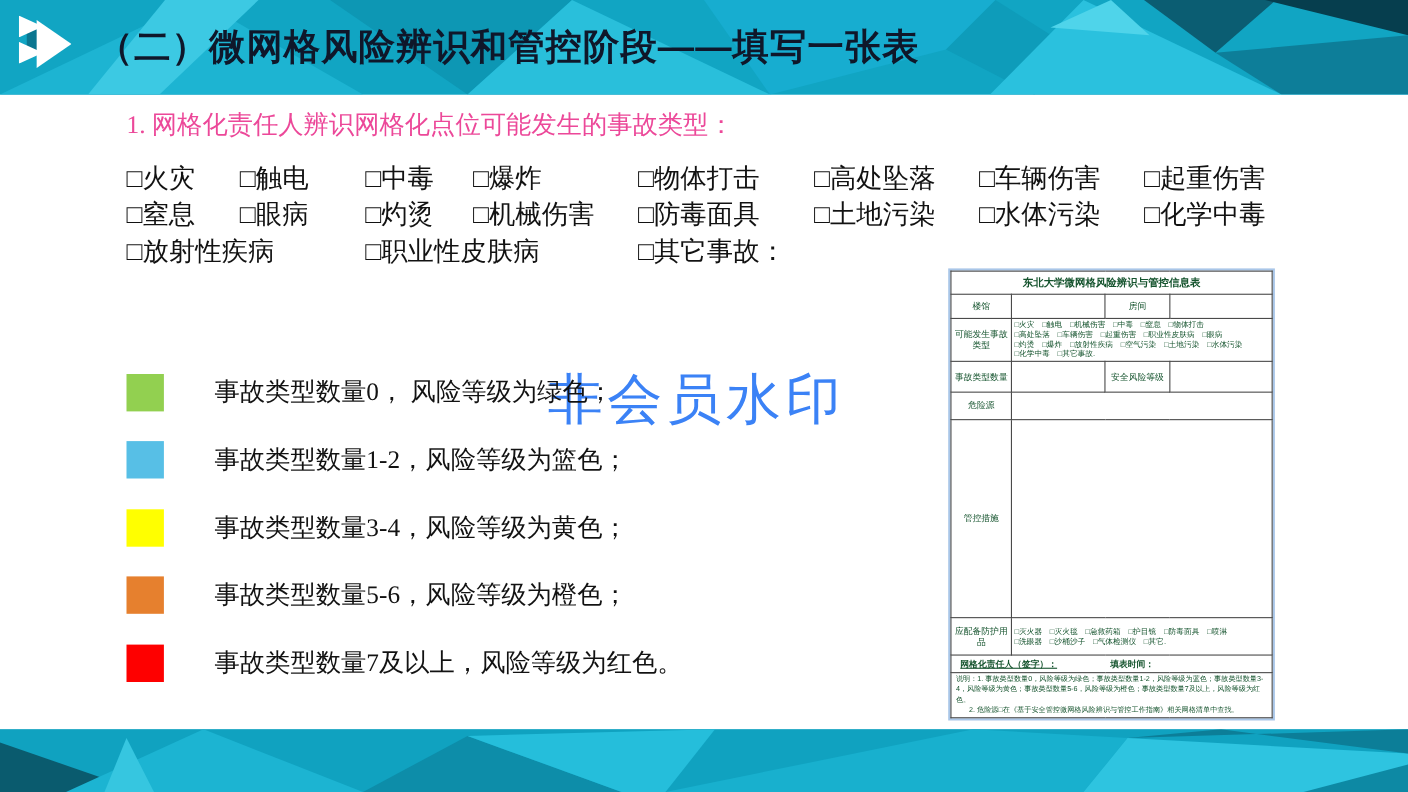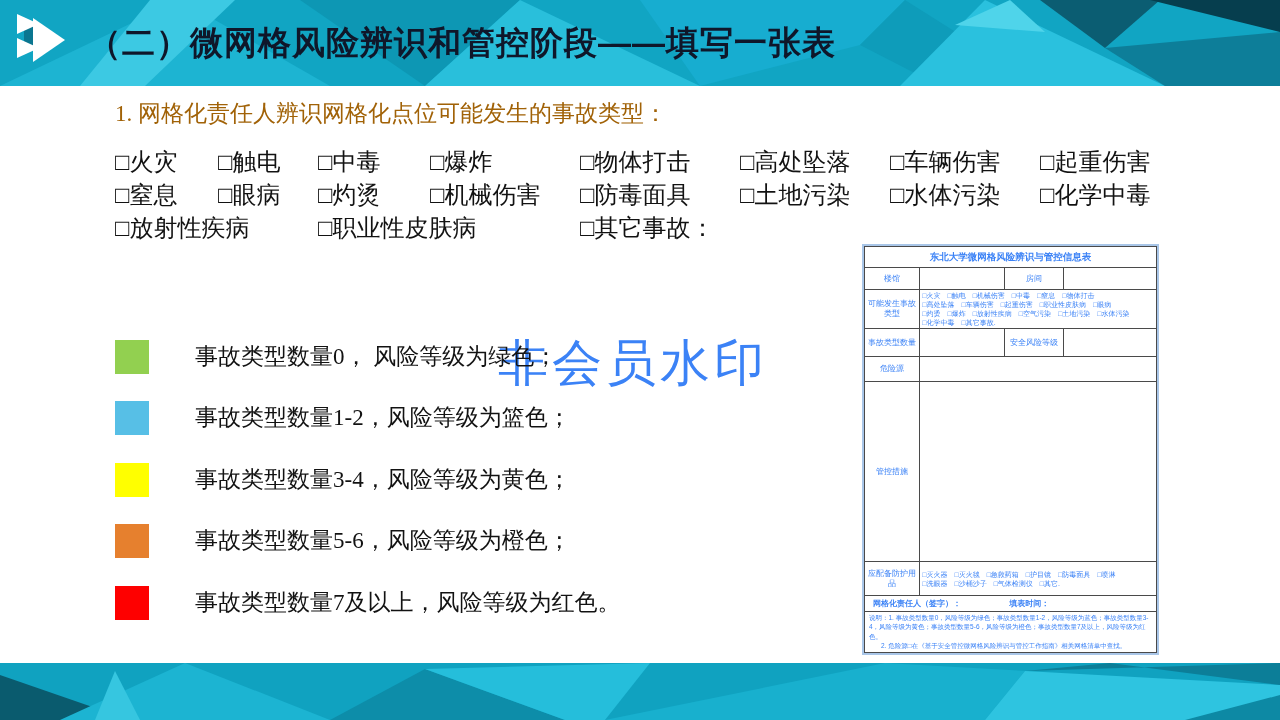--- a/index.html
+++ b/index.html
@@ -20,51 +20,51 @@
             clip-path:polygon(0 0,100% 50%,0 100%);}
   .tri-small-bottom{left:7px;top:26px;width:22px;height:20px;background:#ffffff;
             clip-path:polygon(0 0,100% 50%,0 100%);}
   .tri-big{left:23px;top:6px;width:32px;height:44px;background:#ffffff;
             clip-path:polygon(0 0,100% 50%,0 100%);}
 
   
   .footer{position:absolute;left:0;top:663px;width:1280px;height:57px;background:#10a2c0;}
 
   
-  .h-sec{position:absolute;margin:0;font-size:23px;color:#a16207;white-space:nowrap;z-index:1;font-weight:normal;}
+  .h-sec{position:absolute;margin:0;font-size:23px;color:#ec4899;white-space:nowrap;z-index:1;font-weight:normal;}
   .h-sec1{left:115px;top:98px;}
   .h-sec2{left:115px;top:285px;}
   .cbrow{position:absolute;left:0;width:1280px;height:30px;font-size:24px;color:#121212;z-index:1;}
   .cbrow span{position:absolute;white-space:nowrap;}
   .row0{top:146px;} .row1{top:179px;} .row2{top:212px;}
-  .c0{left:115px;} .c1{left:218px;} .c2{left:318px;} .c3{left:430px;}
+  .c0{left:115px;} .c1{left:218px;} .c2{left:332px;} .c3{left:430px;}
   .c4{left:580px;} .c5{left:740px;} .c6{left:890px;} .c7{left:1040px;}
 
   .risk{position:absolute;left:115px;height:35px;display:flex;align-items:center;z-index:1;}
   .risk .sq{width:34px;height:34px;flex:0 0 34px;}
   .risk .rlabel{margin-left:46px;font-size:23px;color:#121212;white-space:nowrap;}
   .risk0{top:339px;} .risk1{top:400px;} .risk2{top:462px;} .risk3{top:523px;} .risk4{top:585px;}
 
   .watermark{position:absolute;left:498px;top:330px;z-index:0;
              font-family:"Liberation Sans","DejaVu Sans",sans-serif;
              font-size:50px;color:#3b82f6;letter-spacing:4px;white-space:nowrap;}
 
   
   .form{position:absolute;left:862px;top:244px;width:293px;background:#ffffff;
         border:2px solid #a9c6e8;z-index:1;}
   .form table{width:100%;border-collapse:collapse;table-layout:fixed;
-        font-family:"Liberation Sans","DejaVu Sans",sans-serif;color:#3b82f6;}
+        font-family:"Liberation Sans","DejaVu Sans",sans-serif;color:#14532d;}
   .form td{border:1px solid #4a4a4a;padding:0 2px;vertical-align:middle;overflow:hidden;}
   .t-title td{text-align:center;font-weight:bold;font-size:9.5px;height:20px;}
   .lbl{text-align:center;font-size:8px;line-height:1.25;}
   .r-b{height:22px;} .r-types{height:39px;} .r-count{height:28px;} .r-haz{height:25px;}
   .r-meas{height:180px;} .r-eq{height:34px;} .r-sign{height:16px;} .r-notes{height:30px;}
   .small{font-size:7px;line-height:9px;padding:1px 3px;vertical-align:middle;}
   .r-sign td{font-weight:bold;font-size:8px;}
-  .sign-left{margin-left:6px;} .sign-right{margin-left:46px;}
+  .sign-left{margin-left:6px;text-decoration:underline;} .sign-right{margin-left:46px;}
   .r-notes td{font-size:6.5px;line-height:1.45;padding:1px 4px;vertical-align:top;}
   .note-2{margin-left:12px;}
 </style>
 </head>
 <body>
 
 <div class="slide">
 
   <div class="header">
     <svg viewBox="0 0 1280 86" preserveAspectRatio="none">

